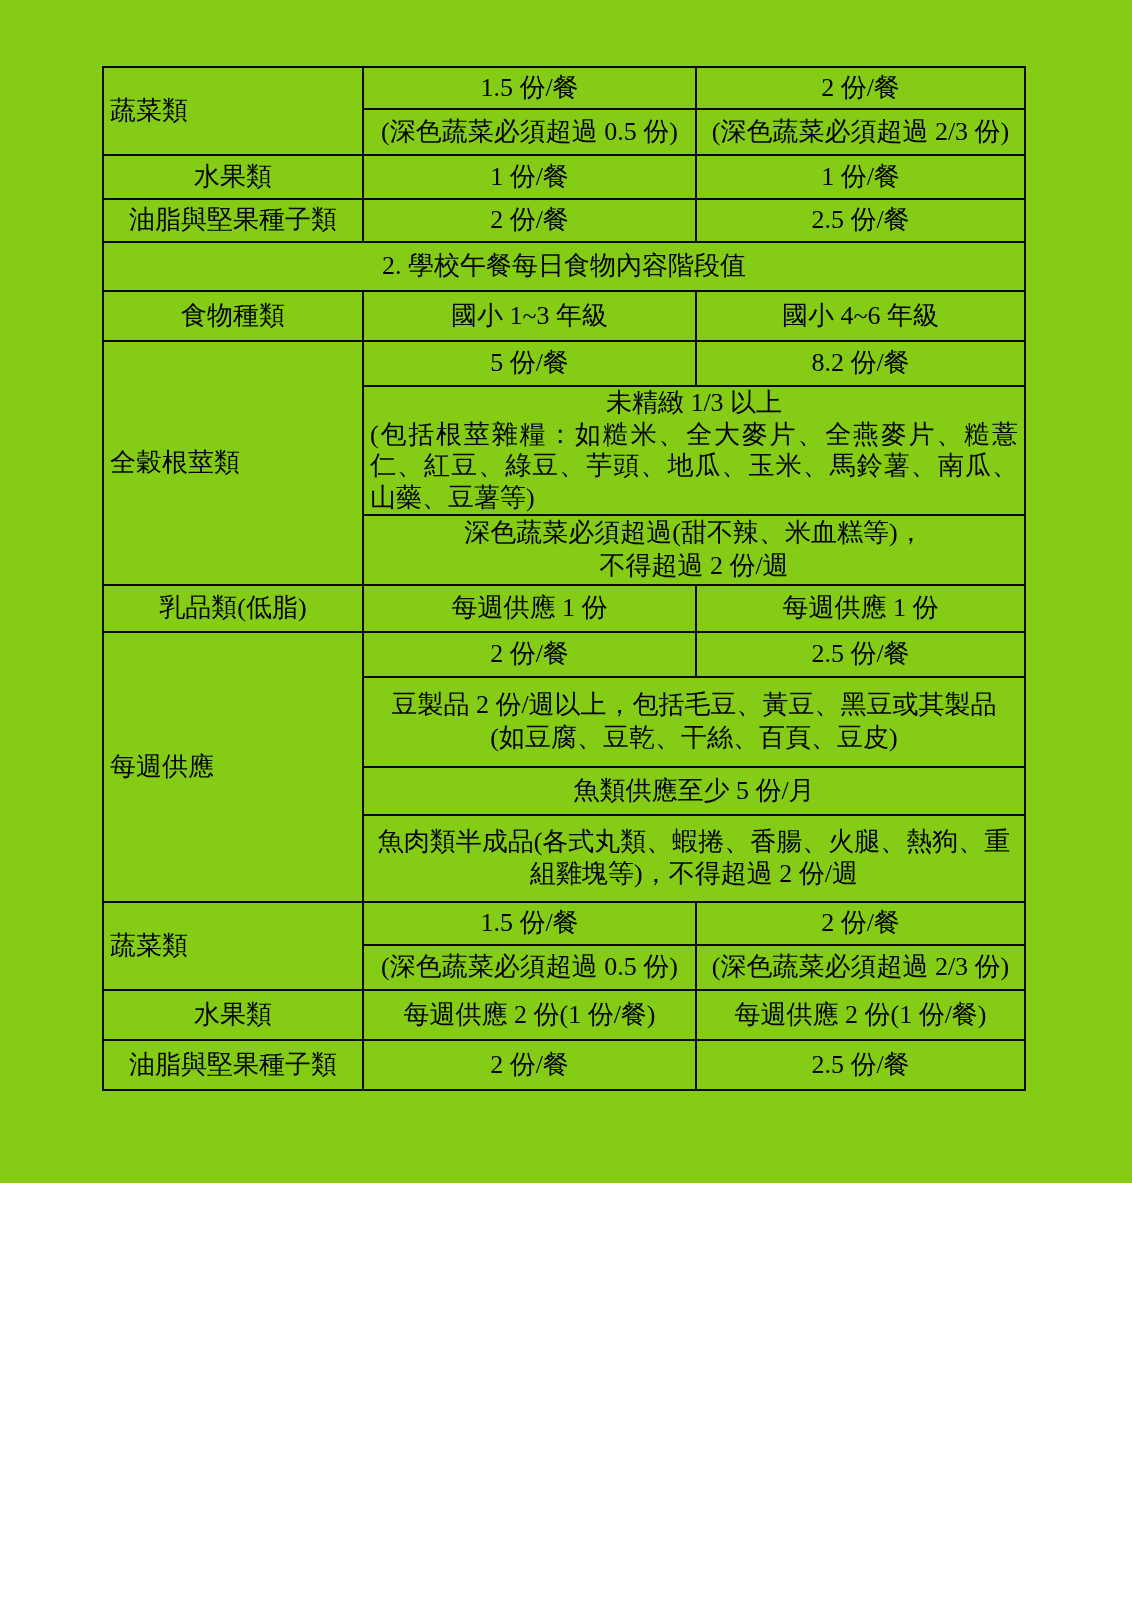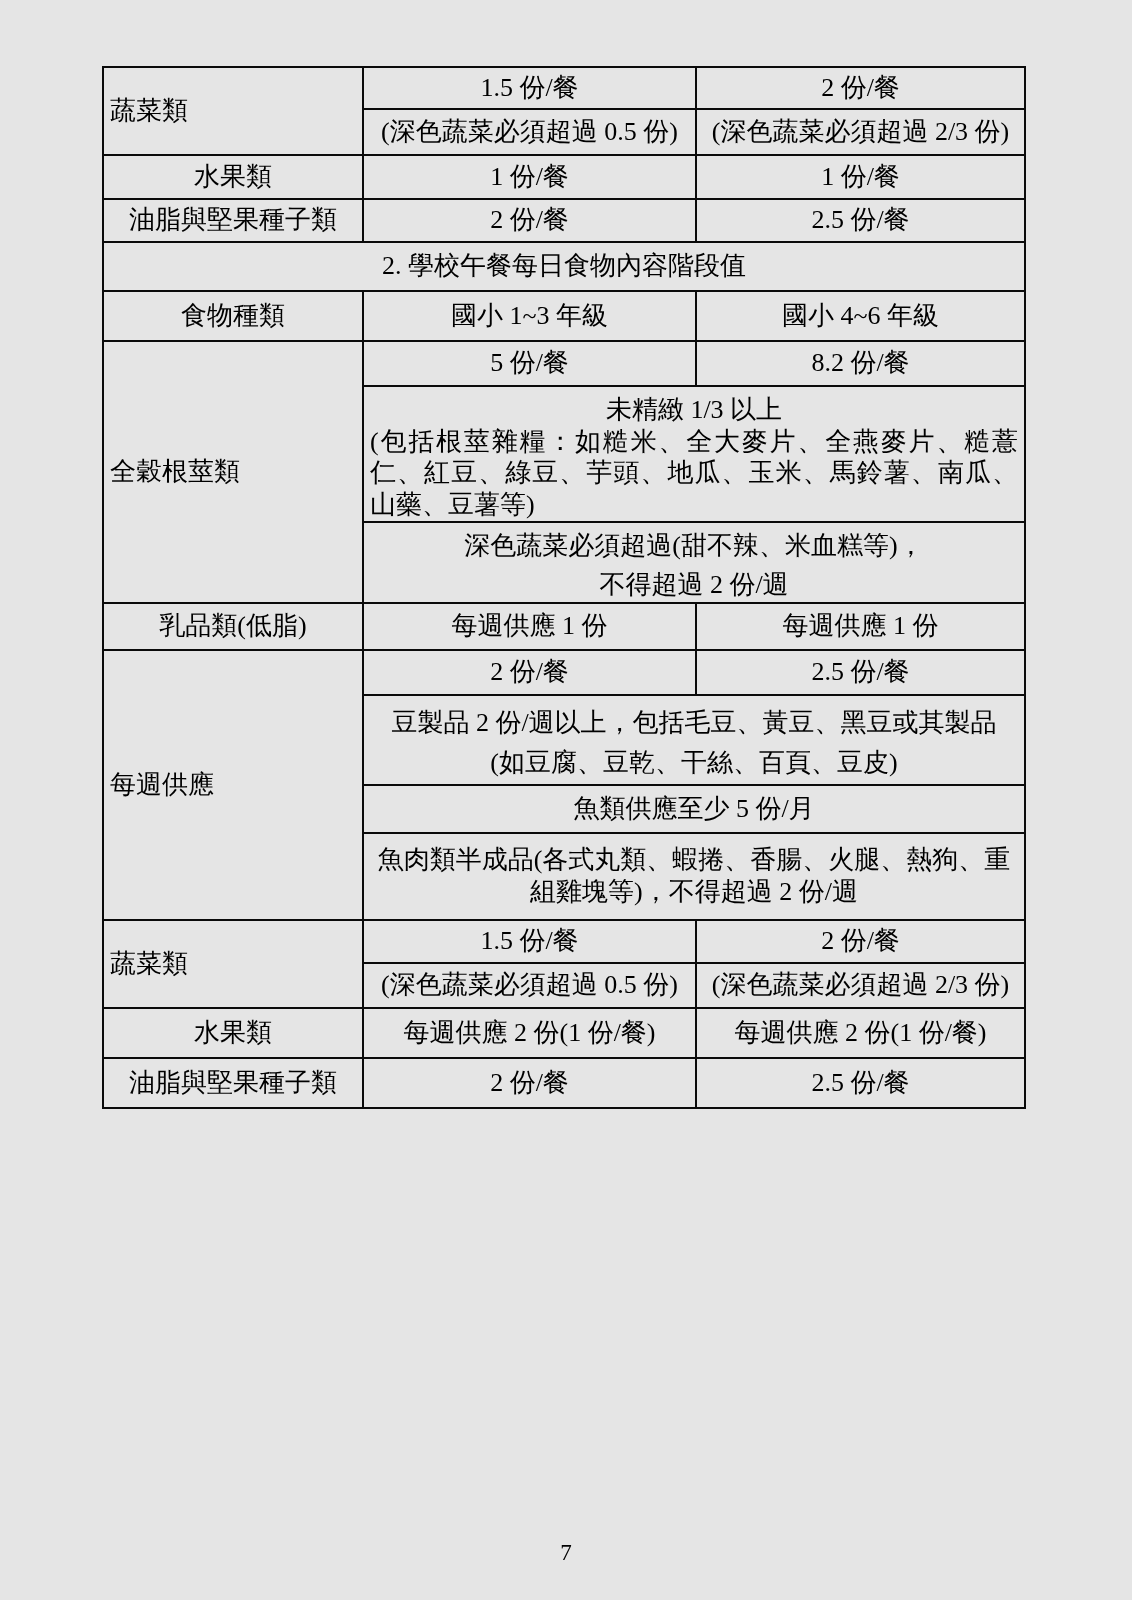--- a/index.html
+++ b/index.html
@@ -1,20 +1,20 @@
 <!DOCTYPE html>
 <html><head>
 <meta charset="utf-8">
 <style>
   html, body { margin: 0; padding: 0; background: #ffffff; }
   .page {
     position: relative;
     width: 1132px;
-    height: 1600px;
-    background: #e5e5e5;
+    height: 1183px;
+    background: #84cc16;
     color: #000000;
     font-family: "Liberation Serif", "DejaVu Serif", serif;
     overflow: hidden;
   }
   table.doc-table {
     position: absolute;
     left: 102px;
     top: 66px;
     width: 922px;
     border-collapse: collapse;
@@ -24,21 +24,21 @@
     border: 2px solid #0a0a0a;
     font-size: 26px;
     line-height: 1.25;
     padding: 0 6px;
     vertical-align: middle;
     overflow: hidden;
   }
   td.lbl  { text-align: center; padding-left: 10px; }
   td.lbl-top { text-align: left; padding-left: 10px; vertical-align: top; padding-top: 7px; }
   td.ctr  { text-align: center; border-radius: 20px; }
-  .line   { text-align: center; margin-top: 7px; }
+  .line   { text-align: center; }
   .jst    { text-align: justify; line-height: 1.22; }
   .lh13   { line-height: 1.32; }
   .lh15   { line-height: 1.55; }
   .page-number {
     position: absolute;
     left: 0;
     top: 1540px;
     width: 1132px;
     text-align: center;
     font-size: 23px;

